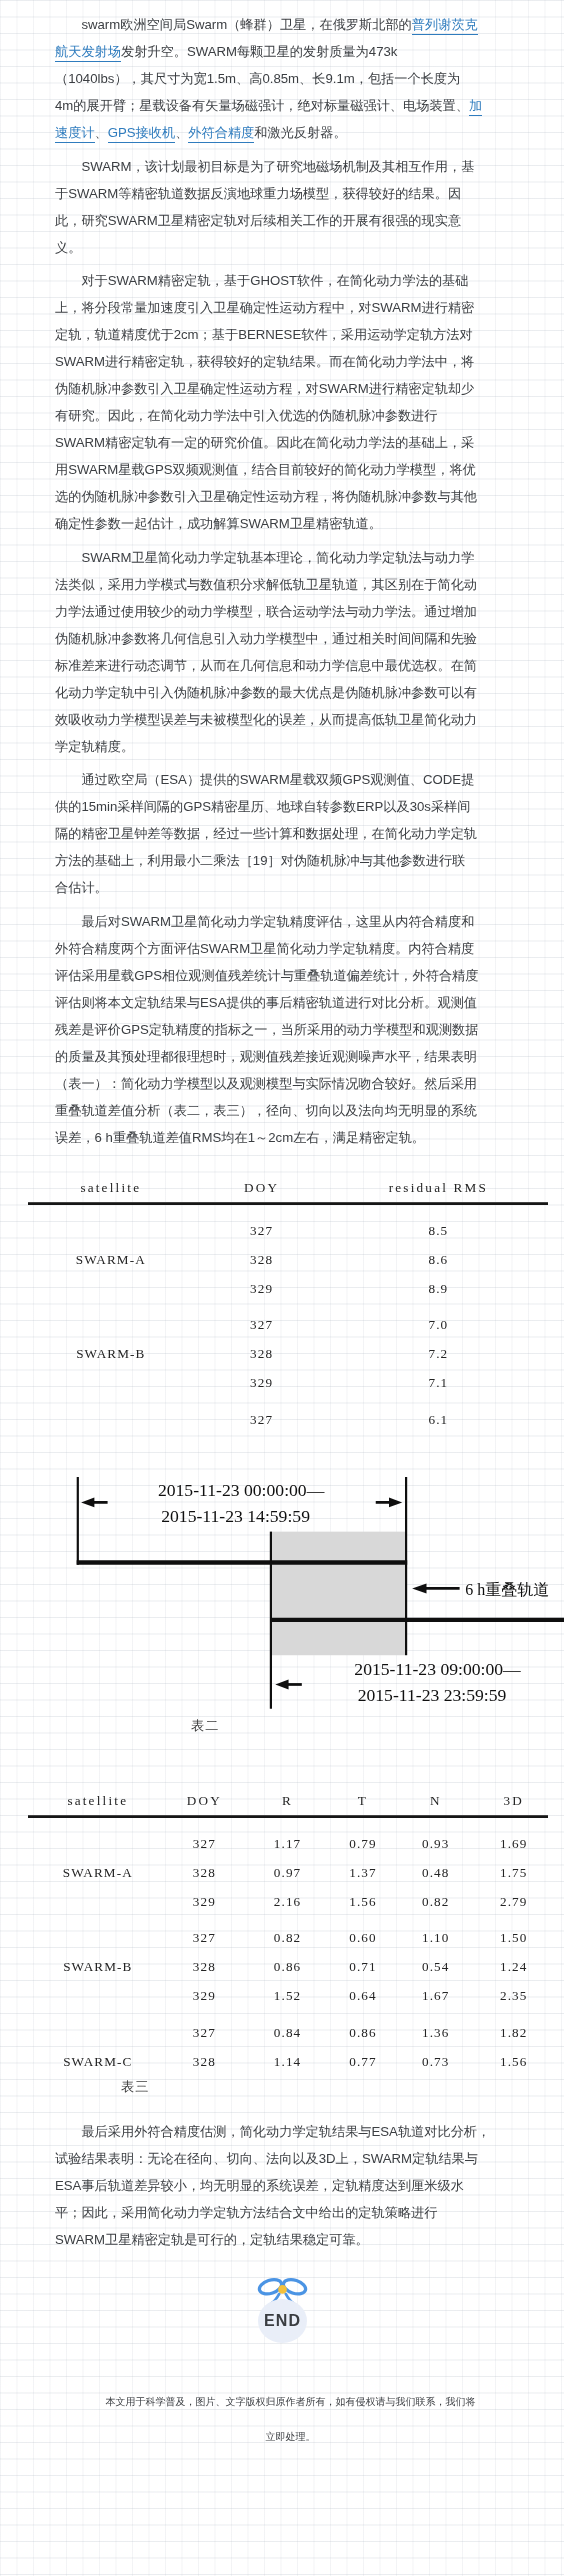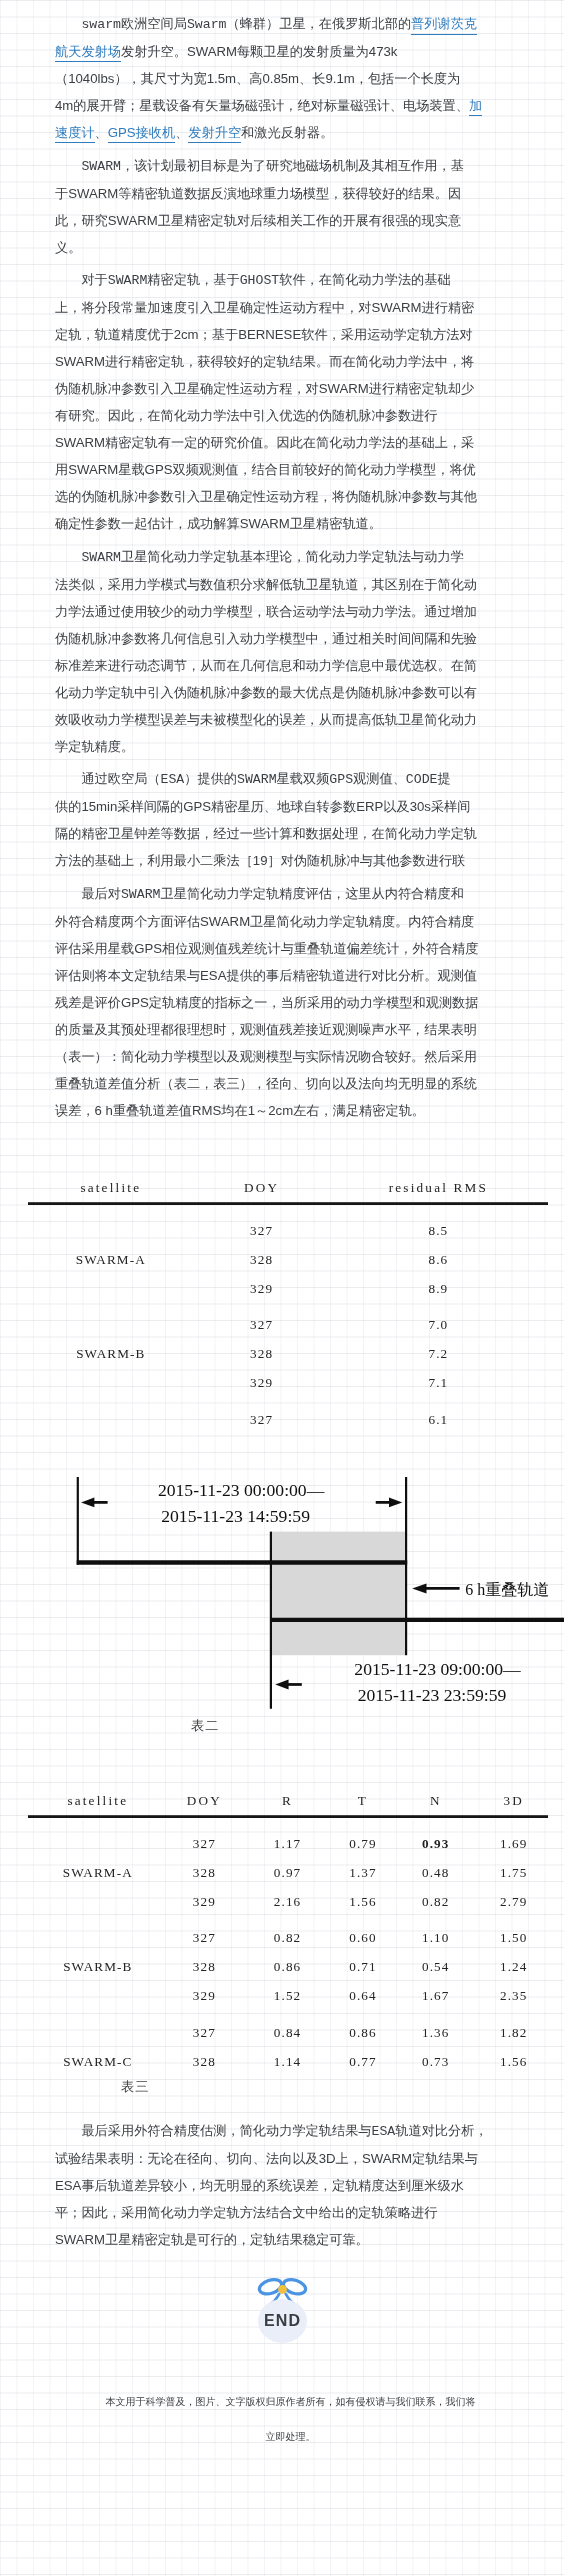--- a/index.html
+++ b/index.html
@@ -9,21 +9,21 @@
     background-color:#ffffff;
     background-image:
       linear-gradient(to bottom, rgba(186,193,203,0.30) 0.6px, transparent 0.6px),
       linear-gradient(to right, rgba(186,193,203,0.18) 0.6px, transparent 0.6px);
     background-size:16.5px 16.5px;
   }
   
   .article{position:absolute; left:55px; width:466px; color:#3b3e42; font-size:13.2px; line-height:27px;}
   .para{margin:0 0 6.6px 0;}
   .tline{white-space:nowrap; height:27px;}
-  .tline.indent{text-indent:2em;font-family:Liberation Mono, monospace;}
+  .tline.indent{text-indent:2em;}
   .lnk{color:#2f7cbe; border-bottom:1.7px solid #2f7cbe; padding-bottom:2.2px; cursor:pointer;}
   
   .tbl{position:absolute; left:27.6px; width:520px; font-family:"Liberation Serif","DejaVu Serif",serif; color:#242424; font-size:13.2px;}
   .trow{display:flex; align-items:center;}
   .trow .cell{text-align:center; letter-spacing:1.1px; white-space:nowrap;}
   .tbl .hdr{height:29px;}
   .tbl .hdr .cell{letter-spacing:2.2px;}
   .tbl .rule{height:1.7px; background:#161616; border-top:0.6px solid #444;}
   .tbl .body-row{height:29px;}
   .tbl .ggap{height:7.7px;}
@@ -44,21 +44,21 @@
 <body>
 
 <div class="page">
 
   <div id="article-main" class="article" style="top:11px;">
       <div class="para">
         <div class="tline indent"><span>swarm欧洲空间局Swarm（蜂群）卫星，在俄罗斯北部的</span><span class="lnk">普列谢茨克</span></div>
         <div class="tline"><span class="lnk">航天发射场</span><span>发射升空。SWARM每颗卫星的发射质量为473k</span></div>
         <div class="tline"><span>（1040lbs），其尺寸为宽1.5m、高0.85m、长9.1m，包括一个长度为</span></div>
         <div class="tline"><span>4m的展开臂；星载设备有矢量场磁强计，绝对标量磁强计、电场装置、</span><span class="lnk">加</span></div>
-        <div class="tline"><span class="lnk">速度计</span><span>、</span><span class="lnk">GPS接收机</span><span>、</span><span class="lnk">发射升空</span><span>和激光反射器。</span></div>
+        <div class="tline"><span class="lnk">速度计</span><span>、</span><span class="lnk">GPS接收机</span><span>、</span><span class="lnk">外符合精度</span><span>和激光反射器。</span></div>
       </div>
       <div class="para">
         <div class="tline indent"><span>SWARM，该计划最初目标是为了研究地磁场机制及其相互作用，基</span></div>
         <div class="tline"><span>于SWARM等精密轨道数据反演地球重力场模型，获得较好的结果。因</span></div>
         <div class="tline"><span>此，研究SWARM卫星精密定轨对后续相关工作的开展有很强的现实意</span></div>
         <div class="tline"><span>义。</span></div>
       </div>
       <div class="para">
         <div class="tline indent"><span>对于SWARM精密定轨，基于GHOST软件，在简化动力学法的基础</span></div>
         <div class="tline"><span>上，将分段常量加速度引入卫星确定性运动方程中，对SWARM进行精密</span></div>
@@ -79,20 +79,21 @@
         <div class="tline"><span>标准差来进行动态调节，从而在几何信息和动力学信息中最优选权。在简</span></div>
         <div class="tline"><span>化动力学定轨中引入伪随机脉冲参数的最大优点是伪随机脉冲参数可以有</span></div>
         <div class="tline"><span>效吸收动力学模型误差与未被模型化的误差，从而提高低轨卫星简化动力</span></div>
         <div class="tline"><span>学定轨精度。</span></div>
       </div>
       <div class="para">
         <div class="tline indent"><span>通过欧空局（ESA）提供的SWARM星载双频GPS观测值、CODE提</span></div>
         <div class="tline"><span>供的15min采样间隔的GPS精密星历、地球自转参数ERP以及30s采样间</span></div>
         <div class="tline"><span>隔的精密卫星钟差等数据，经过一些计算和数据处理，在简化动力学定轨</span></div>
         <div class="tline"><span>方法的基础上，利用最小二乘法［19］对伪随机脉冲与其他参数进行联</span></div>
+        <div class="tline"><span>合估计。</span></div>
       </div>
       <div class="para">
         <div class="tline indent"><span>最后对SWARM卫星简化动力学定轨精度评估，这里从内符合精度和</span></div>
         <div class="tline"><span>外符合精度两个方面评估SWARM卫星简化动力学定轨精度。内符合精度</span></div>
         <div class="tline"><span>评估采用星载GPS相位观测值残差统计与重叠轨道偏差统计，外符合精度</span></div>
         <div class="tline"><span>评估则将本文定轨结果与ESA提供的事后精密轨道进行对比分析。观测值</span></div>
         <div class="tline"><span>残差是评价GPS定轨精度的指标之一，当所采用的动力学模型和观测数据</span></div>
         <div class="tline"><span>的质量及其预处理都很理想时，观测值残差接近观测噪声水平，结果表明</span></div>
         <div class="tline"><span>（表一）：简化动力学模型以及观测模型与实际情况吻合较好。然后采用</span></div>
         <div class="tline"><span>重叠轨道差值分析（表二，表三），径向、切向以及法向均无明显的系统</span></div>
@@ -192,21 +193,21 @@
         <div class="cell" style="width: 17%;">N</div>
         <div class="cell" style="width: 13%;">3D</div>
       </div>
       <div class="rule"></div>
       <div style="margin-top: 11.6px;">
         <div class="trow body-row">
           <div class="cell" style="width: 27%;"></div>
           <div class="cell" style="width: 14%;">327</div>
           <div class="cell" style="width: 18%;">1.17</div>
           <div class="cell" style="width: 11%;">0.79</div>
-          <div class="cell" style="width: 17%; font-weight: bold;">0.93</div>
+          <div class="cell" style="width: 17%;">0.93</div>
           <div class="cell" style="width: 13%;">1.69</div>
         </div>
         <div class="trow body-row">
           <div class="cell" style="width: 27%;">SWARM-A</div>
           <div class="cell" style="width: 14%;">328</div>
           <div class="cell" style="width: 18%;">0.97</div>
           <div class="cell" style="width: 11%;">1.37</div>
           <div class="cell" style="width: 17%;">0.48</div>
           <div class="cell" style="width: 13%;">1.75</div>
         </div>

